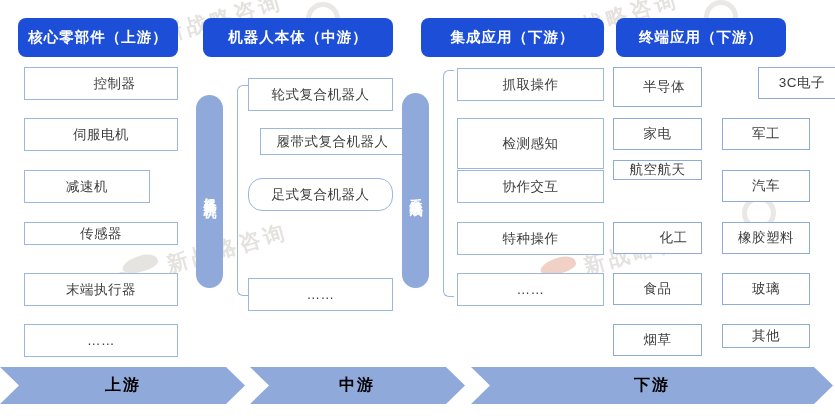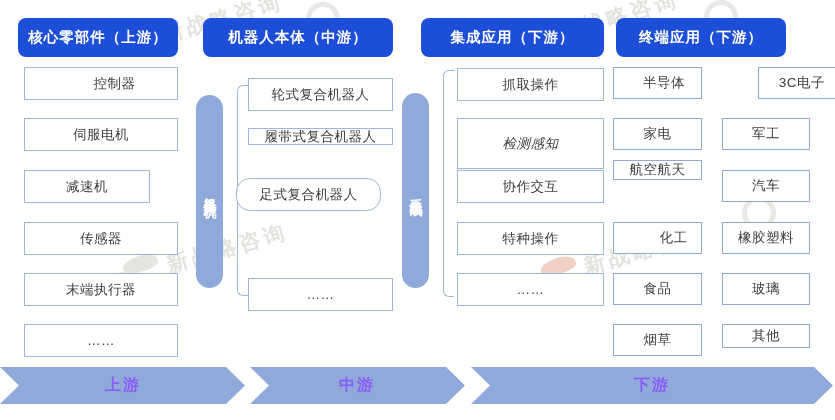--- a/index.html
+++ b/index.html
@@ -28,21 +28,21 @@
   }
   
   .bracket{
     position:absolute;width:11px;box-sizing:border-box;z-index:2;
     border-left:1.5px solid #9CB6DD;border-top:1.5px solid #9CB6DD;border-bottom:1.5px solid #9CB6DD;
     border-radius:6px 0 0 6px;background:transparent;
   }
   
   .flabel{
     position:absolute;top:372px;height:26px;display:flex;align-items:center;justify-content:center;
-    color:#8b5cf6;font-weight:bold;font-size:16px;letter-spacing:2px;z-index:4;
+    color:#000000;font-weight:bold;font-size:16px;letter-spacing:2px;z-index:4;
   }
   .chevrons{position:absolute;left:0;top:367px;width:835px;height:37px;z-index:3;}
   
   .wm-text{
     position:absolute;color:#CFCCC6;font-size:21px;font-weight:bold;letter-spacing:4px;
     transform:rotate(-16deg);opacity:0.55;z-index:1;white-space:nowrap;
   }
   .wm-ring{
     position:absolute;width:24px;height:24px;border:5px solid #D9D6D1;border-radius:50%;
     opacity:0.55;z-index:1;
@@ -73,40 +73,40 @@
   <div class="wm-ring" style="left:742px;top:196px;"></div>
 
   <div class="hdr" style="left:18px;top:18px;width:160px;">核心零部件（上游）</div>
   <div class="hdr" style="left:203px;top:18px;width:190px;">机器人本体（中游）</div>
   <div class="hdr" style="left:421px;top:18px;width:183px;">集成应用（下游）</div>
   <div class="hdr" style="left:616px;top:18px;width:170px;">终端应用（下游）</div>
 
   <div class="box" style="left:24px;top:67px;width:154px;height:33px;padding-left:27px;">控制器</div>
   <div class="box" style="left:24px;top:118px;width:154px;height:33px;">伺服电机</div>
   <div class="box" style="left:24px;top:170px;width:126px;height:33px;">减速机</div>
-  <div class="box" style="left:24px;top:222px;width:154px;height:33px;">传感器</div>
+  <div class="box" style="left:24px;top:222px;width:154px;height:23px;">传感器</div>
   <div class="box" style="left:24px;top:273px;width:154px;height:33px;">末端执行器</div>
   <div class="box" style="left:24px;top:324px;width:154px;height:33px;">……</div>
 
   <div class="vbar" style="left:196px;top:95px;height:193px;">机器人整机</div>
   <div class="bracket" style="left:237px;top:85px;height:211px;"></div>
   <div class="box" style="left:248px;top:78px;width:145px;height:33px;">轮式复合机器人</div>
-  <div class="box" style="left:248px;top:128px;width:145px;height:17px;">履带式复合机器人</div>
-  <div class="box" style="left:236px;top:178px;width:145px;height:33px;border-radius:14px;">足式复合机器人</div>
+  <div class="box" style="left:260px;top:128px;width:145px;height:27px;">履带式复合机器人</div>
+  <div class="box" style="left:248px;top:178px;width:145px;height:33px;border-radius:14px;">足式复合机器人</div>
   <div class="box" style="left:248px;top:278px;width:145px;height:33px;">……</div>
 
   <div class="vbar" style="left:402px;top:93px;height:195px;">系统集成</div>
   <div class="bracket" style="left:443px;top:70px;height:227px;"></div>
   <div class="box" style="left:457px;top:68px;width:147px;height:33px;">抓取操作</div>
-  <div class="box" style="left:457px;top:118px;width:147px;height:51px;font-style:italic;">检测感知</div>
+  <div class="box" style="left:457px;top:118px;width:147px;height:51px;">检测感知</div>
   <div class="box" style="left:457px;top:170px;width:147px;height:33px;">协作交互</div>
   <div class="box" style="left:457px;top:222px;width:147px;height:33px;">特种操作</div>
   <div class="box" style="left:457px;top:273px;width:147px;height:33px;">……</div>
 
-  <div class="box r" style="left:613px;top:67px;width:89px;height:32px;padding-left:13px;">半导体</div>
+  <div class="box r" style="left:613px;top:67px;width:89px;height:40px;padding-left:13px;">半导体</div>
   <div class="box r" style="left:613px;top:118px;width:89px;height:32px;">家电</div>
   <div class="box r" style="left:613px;top:160px;width:89px;height:20px;">航空航天</div>
   <div class="box r" style="left:613px;top:222px;width:89px;height:32px;padding-left:32px;">化工</div>
   <div class="box r" style="left:613px;top:273px;width:89px;height:32px;">食品</div>
   <div class="box r" style="left:613px;top:324px;width:89px;height:32px;">烟草</div>
 
   <div class="box r" style="left:758px;top:67px;width:88px;height:32px;">3C电子</div>
   <div class="box r" style="left:722px;top:118px;width:88px;height:32px;">军工</div>
   <div class="box r" style="left:722px;top:170px;width:88px;height:32px;">汽车</div>
   <div class="box r" style="left:722px;top:222px;width:88px;height:32px;">橡胶塑料</div>

